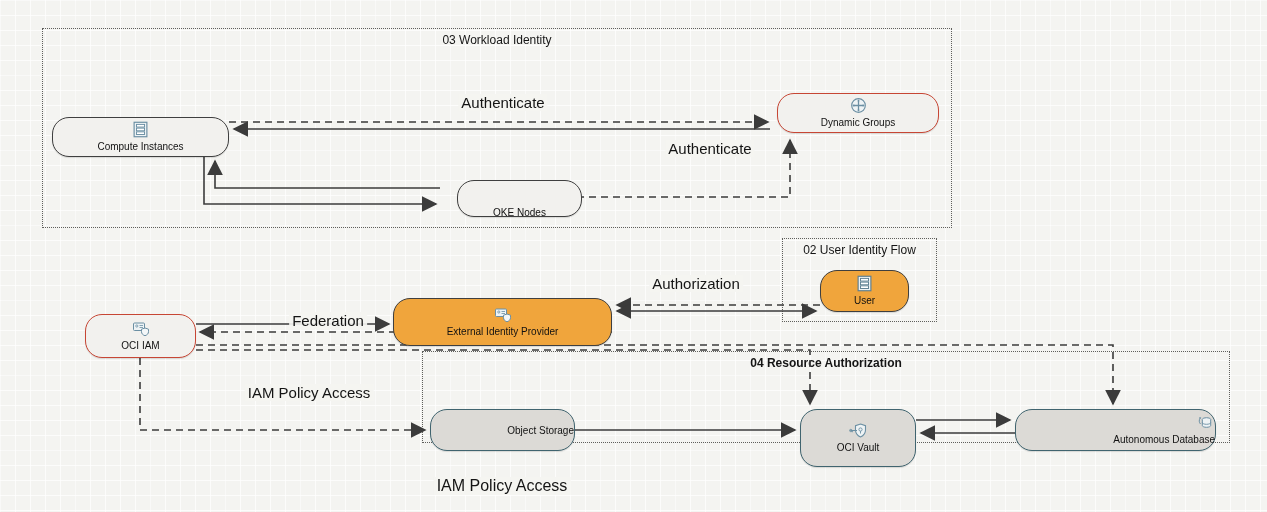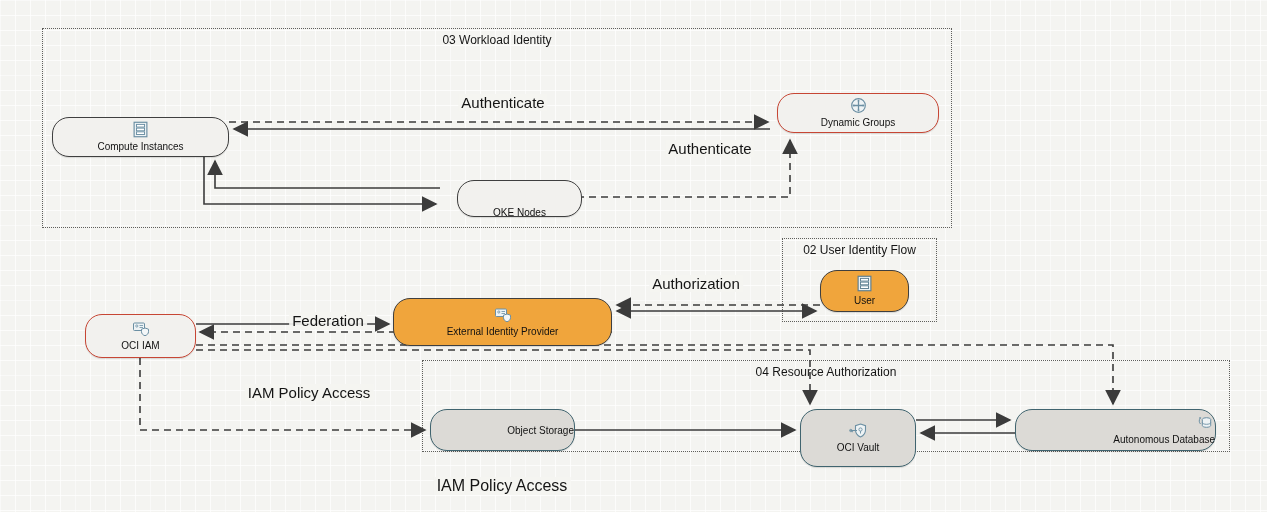--- a/index.html
+++ b/index.html
@@ -68,21 +68,21 @@
 
   <div class="container-box" style="left:42px;top:28px;width:908px;height:198px;">
     <div class="container-title">03 Workload Identity</div>
   </div>
 
   <div class="container-box" style="left:782px;top:238px;width:153px;height:82px;">
     <div class="container-title">02 User Identity Flow</div>
   </div>
 
 
-  <div class="container-box" style="left:422px;top:360px;width:806px;height:90px;">
+  <div class="container-box" style="left:422px;top:351px;width:806px;height:90px;font-weight:bold;">
     <div class="container-title">04 Resource Authorization</div>
   </div>
 
   <svg id="edges" width="1267" height="512" viewBox="0 0 1267 512">
     <defs>
       <marker id="arr" viewBox="0 0 10 10" refX="9" refY="5" markerWidth="10" markerHeight="10" orient="auto-start-reverse">
         <path d="M0 0 L10 5 L0 10 z" fill="#3b3b3b"></path>
       </marker>
     </defs>
     <g stroke="#3b3b3b" stroke-width="1.6" fill="none">

